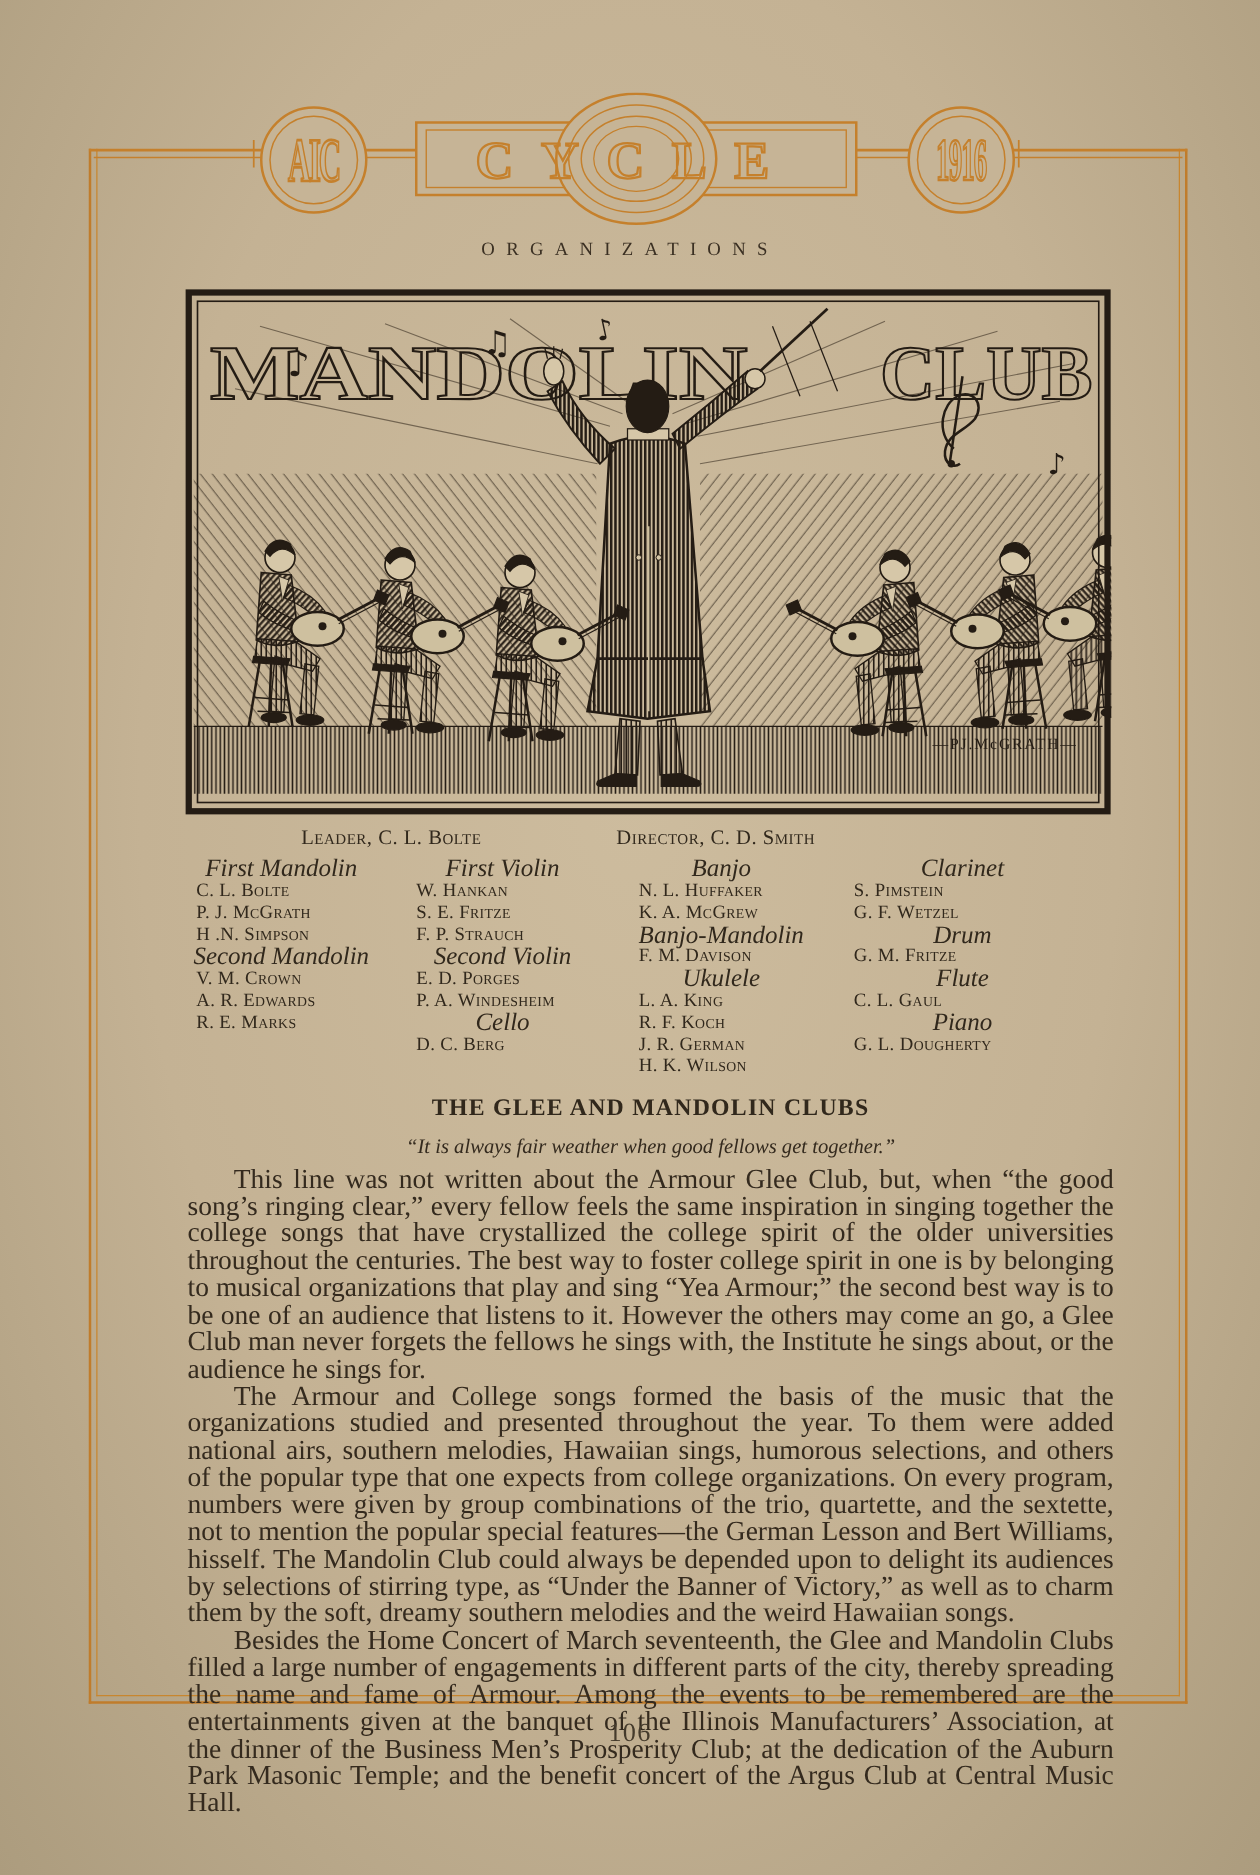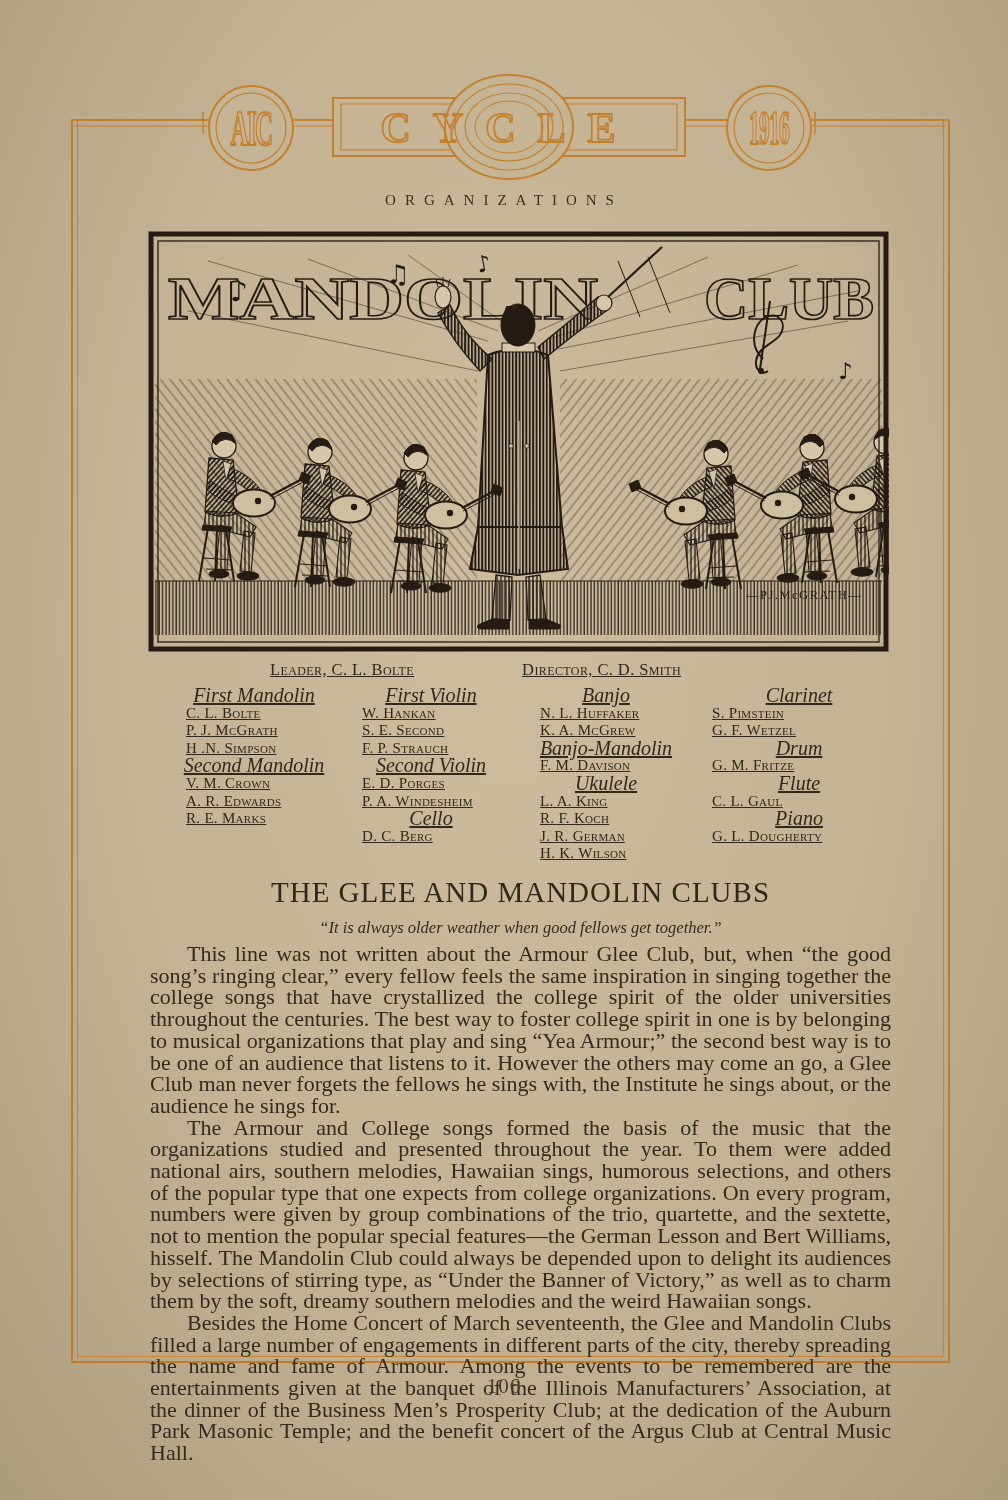--- a/index.html
+++ b/index.html
@@ -11,31 +11,31 @@
   
   .frame{position:absolute; left:71px; top:119px; width:875px; height:1242px;
          border:2px solid #c07c2b; border-top:none;}
   .frame-inner{position:absolute; left:4px; top:0; right:4px; bottom:4px;
          border:1px solid #c8862f; border-top:none;}
   .logo-svg{position:absolute; left:71px; top:74px;}
   .org-title{position:absolute; left:0; top:192px; width:1008px; text-align:center;
          font-size:15px; font-weight:400; letter-spacing:9px; color:#3b3023;}
   .illus{position:absolute; left:148px; top:231px;}
   
-  .roster{position:absolute; left:166px; top:660px; width:740px; color:#31281c;text-decoration:underline;}
+  .roster{position:absolute; left:137px; top:660px; width:740px; color:#31281c;}
   .lead-row{display:flex; font-size:16.5px; font-variant:small-caps; letter-spacing:.4px; margin-bottom:7px;}
   .lead-row .half1{width:354px; text-align:center;}
   .lead-row .half2{width:386px; text-align:left; padding-left:4px;}
   .grid{display:grid; grid-template-columns:176px 178px 172px 214px; line-height:17.6px;}
   .cell{font-size:15px; white-space:nowrap;}
   .cell.name{font-variant:small-caps; letter-spacing:.3px;margin-left:20px;}
   .cell.inst{font-style:italic; text-align:center; font-size:20px;}
   
   .article{position:absolute; left:150px; top:876px; width:741px;}
-  .article h1{margin:0 0 9px 0; font-size:29px; font-weight:400; letter-spacing:1px;
+  .article h1{margin:0 0 9px 0; font-size:19px; font-weight:700; letter-spacing:1px;
          text-align:center; color:#31281c;}
   .epigraph{text-align:center; font-style:italic; font-size:16.5px; margin-bottom:5px;}
   .article p{margin:0; text-indent:37px; font-size:22px; line-height:21.7px;
          text-align:justify; color:#342a1e;}
   .page-num{position:absolute; left:0; top:1374px; width:1008px; text-align:center;
          font-size:21px; color:#453b2c; letter-spacing:1px;}
 </style>
 </head>
 <body>
 
@@ -210,21 +210,21 @@
     <div class="grid">
         <div class="cell inst">First Mandolin</div>
         <div class="cell inst">First Violin</div>
         <div class="cell inst">Banjo</div>
         <div class="cell inst">Clarinet</div>
         <div class="cell name">C. L. Bolte</div>
         <div class="cell name">W. Hankan</div>
         <div class="cell name">N. L. Huffaker</div>
         <div class="cell name">S. Pimstein</div>
         <div class="cell name">P. J. McGrath</div>
-        <div class="cell name">S. E. Second</div>
+        <div class="cell name">S. E. Fritze</div>
         <div class="cell name">K. A. McGrew</div>
         <div class="cell name">G. F. Wetzel</div>
         <div class="cell name">H .N. Simpson</div>
         <div class="cell name">F. P. Strauch</div>
         <div class="cell inst">Banjo-Mandolin</div>
         <div class="cell inst">Drum</div>
         <div class="cell inst">Second Mandolin</div>
         <div class="cell inst">Second Violin</div>
         <div class="cell name">F. M. Davison</div>
         <div class="cell name">G. M. Fritze</div>
@@ -246,21 +246,21 @@
         <div class="cell name">G. L. Dougherty</div>
         <div class="cell empty"></div>
         <div class="cell empty"></div>
         <div class="cell name">H. K. Wilson</div>
         <div class="cell empty"></div>
       </div>
   </div>
 
   <div class="article">
     <h1>THE GLEE AND MANDOLIN CLUBS</h1>
-    <div class="epigraph">“It is always older weather when good fellows get together.”</div>
+    <div class="epigraph">“It is always fair weather when good fellows get together.”</div>
     <div>
         <p>This line was not written about the Armour Glee Club, but, when “the good song’s ringing clear,” every fellow feels the same inspiration in singing together the college songs that have crystallized the college spirit of the older universities throughout the centuries.  The best way to foster college spirit in one is by belonging to musical organizations that play and sing “Yea Armour;” the second best way is to be one of an audience that listens to it.  However the others may come an go, a Glee Club man never forgets the fellows he sings with, the Institute he sings about, or the audience he sings for.</p>
         <p>The Armour and College songs formed the basis of the music that the organizations studied and presented throughout the year.  To them were added national airs, southern melodies, Hawaiian sings, humorous selections, and others of the popular type that one expects from college organizations.  On every program, numbers were given by group combinations of the trio, quartette, and the sextette, not to mention the popular special features—the German Lesson and Bert Williams, hisself.  The Mandolin Club could always be depended upon to delight its audiences by selections of stirring type, as “Under the Banner of Victory,” as well as to charm them by the soft, dreamy southern melodies and the weird Hawaiian songs.</p>
         <p>Besides the Home Concert of March seventeenth, the Glee and Mandolin Clubs filled a large number of engagements in different parts of the city, thereby spreading the name and fame of Armour.  Among the events to be remembered are the entertainments given at the banquet of the Illinois Manufacturers’ Association, at the dinner of the Business Men’s Prosperity Club;  at the dedication of the Auburn Park Masonic Temple;  and the benefit concert of the Argus Club at Central Music Hall.</p>
       </div>
   </div>
 
   <div class="page-num">106</div>
 </div>
 

